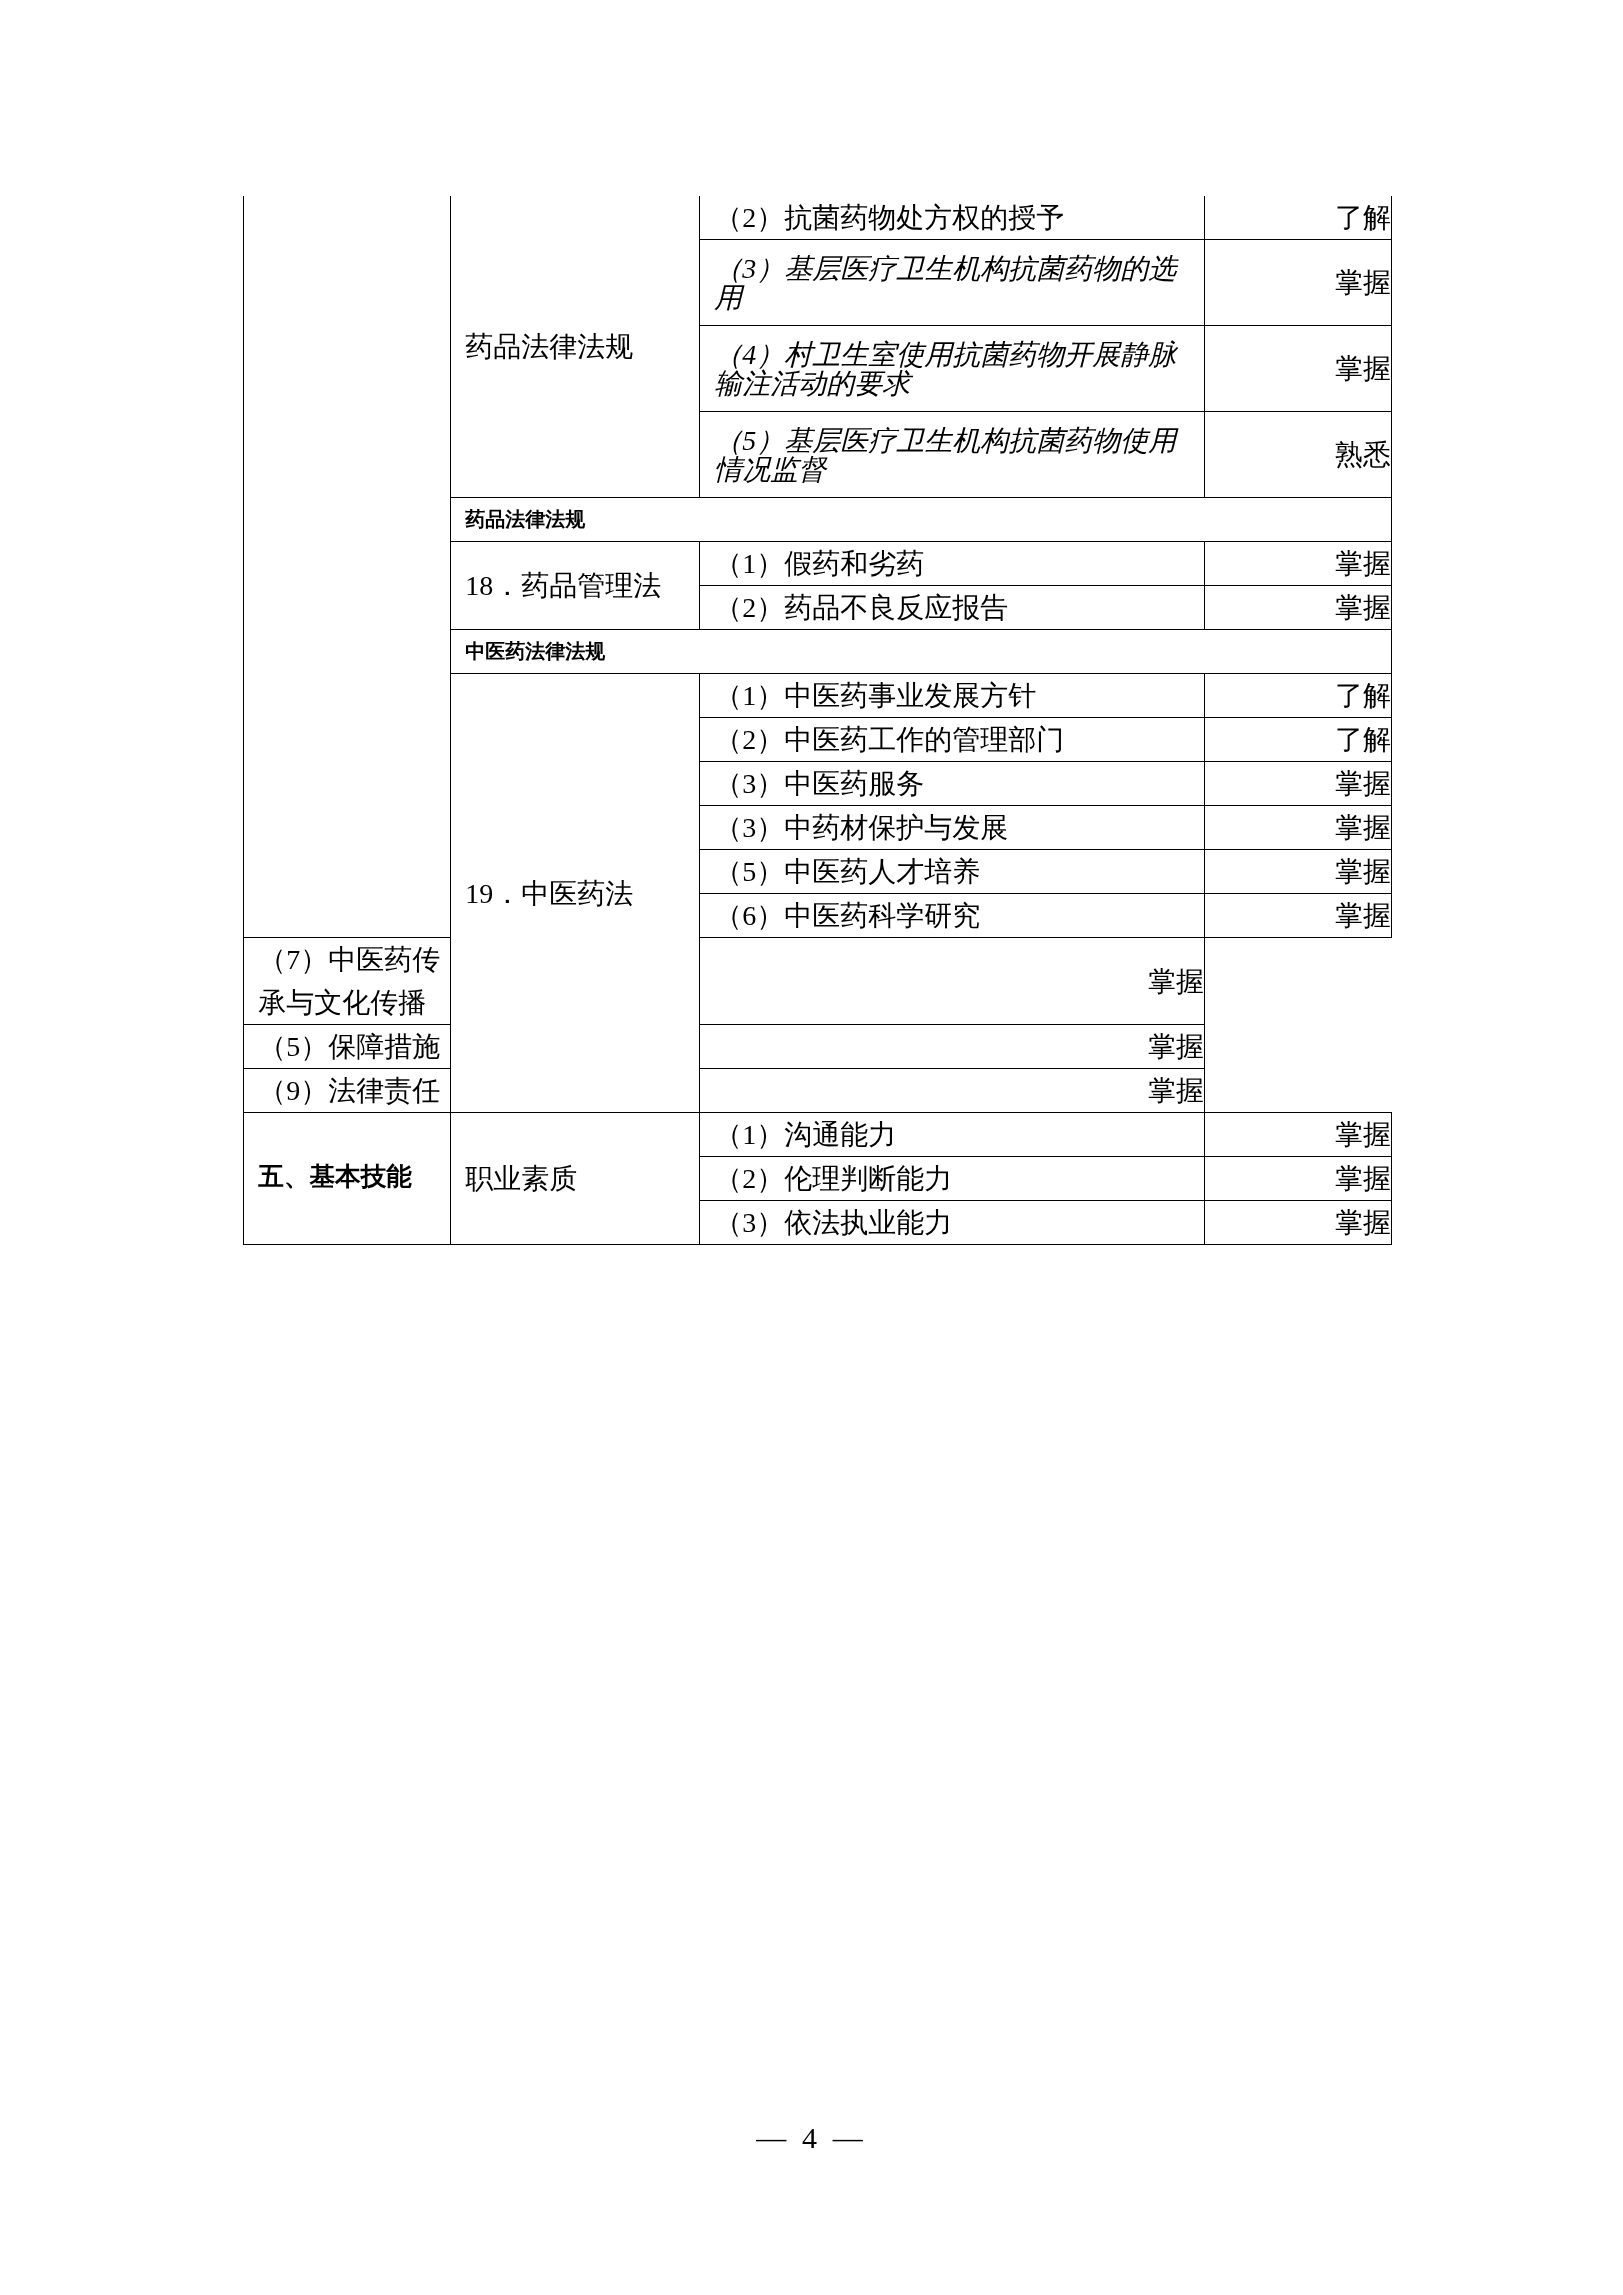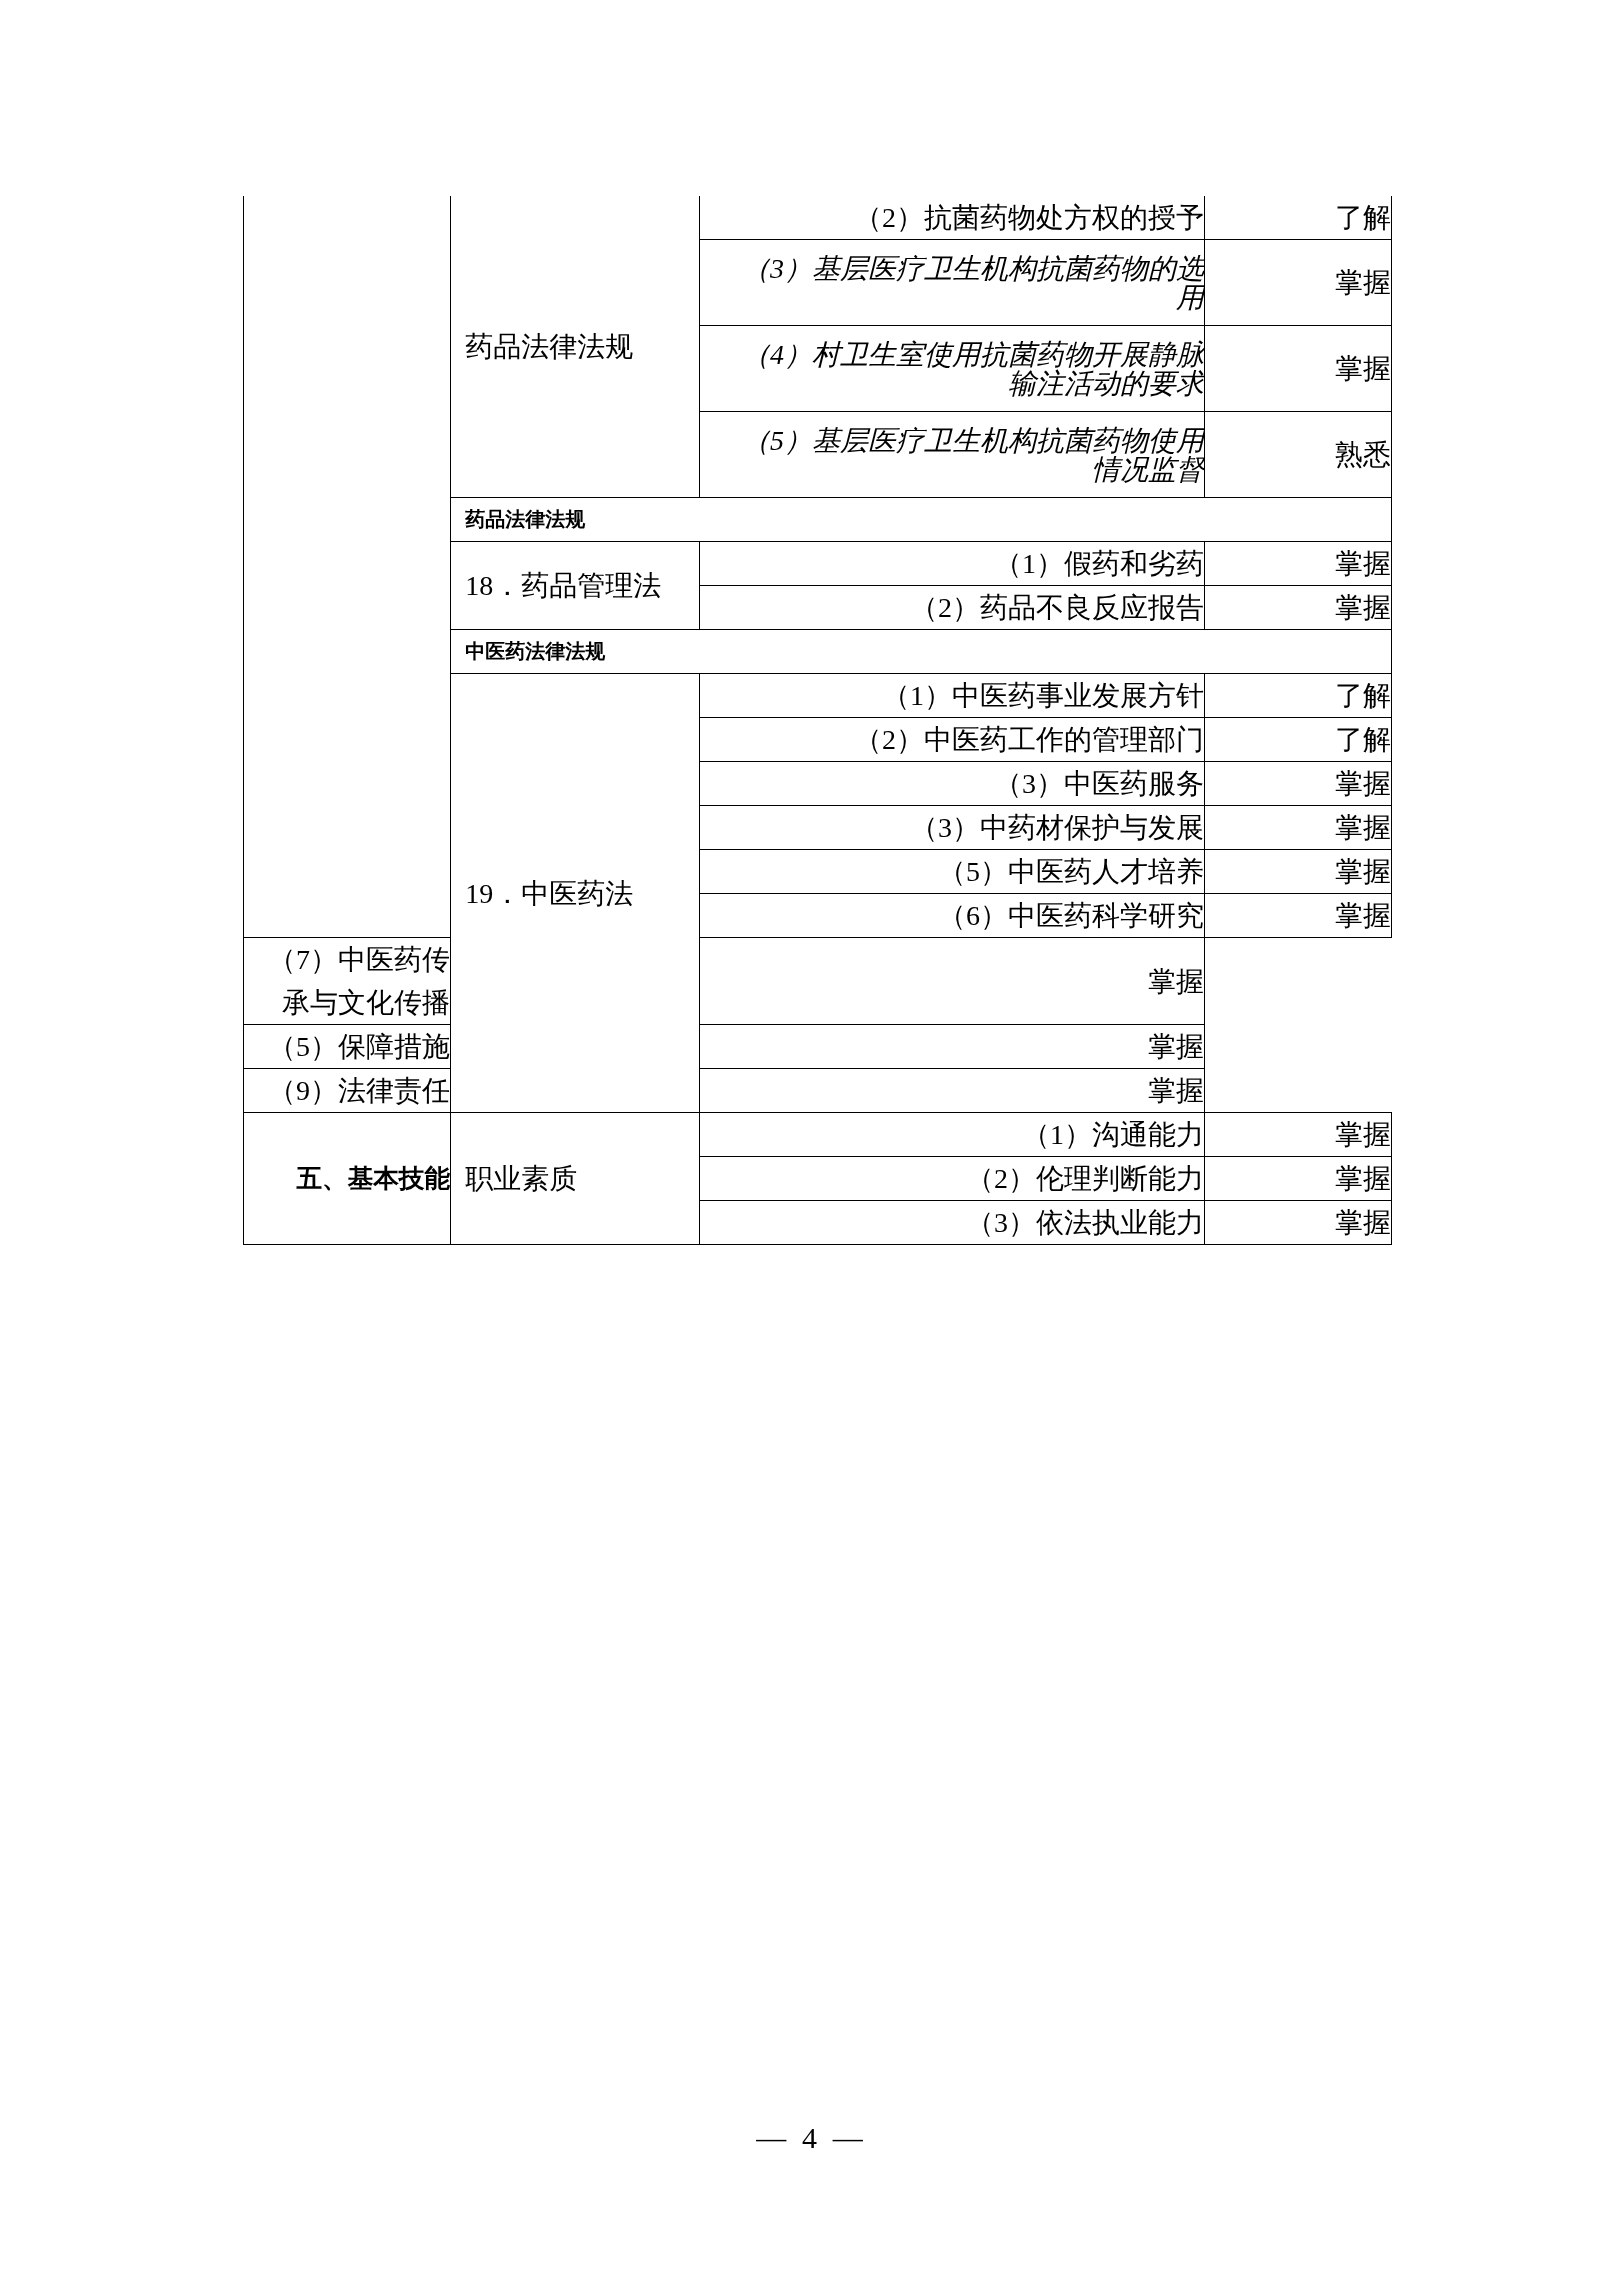--- a/index.html
+++ b/index.html
@@ -14,25 +14,25 @@
   table.syllabus td {
     border: 1.5px solid #000; padding: 0 0 0 14.3px; vertical-align: middle;
     overflow: hidden;
   }
   table.syllabus tr:first-child td { border-top: none; }
   col.c1 { width: 207px; }
   col.c2 { width: 249px; }
   col.c3 { width: 505px; }
   col.c4 { width: 187px; }
   td.level { text-align: right; padding: 0; }
-  td.item { padding-left: 14.3px; padding-right: 10.2px; text-align: right; }
+  td.item { padding-left: 14.3px; padding-right: 10.2px; }
   td.item.wrap { line-height: 29px; font-style: italic; }
   td.subject { vertical-align: top; padding-top: 0; }
   td.sectionhdr { font-weight: bold; font-family: "DejaVu Sans", "Liberation Sans", sans-serif; font-size: 20px; }
-  td.unit-bold { font-weight: bold; font-family: Liberation Serif, serif; font-size: 25.6px; text-align: right; padding: 0; }
+  td.unit-bold { font-weight: bold; font-family: Liberation Mono, monospace; font-size: 25.6px; text-align: left; padding: 0; }
   tr.r86 td { height: 42px; }
   tr.r170 td { height: 85px; }
   .page-number {
     position: absolute; left: 0; width: 1623px; top: 2121px; text-align: center;
     font-size: 30px; letter-spacing: 4.1px;
   }
 </style>
 </head>
 <body>
 

